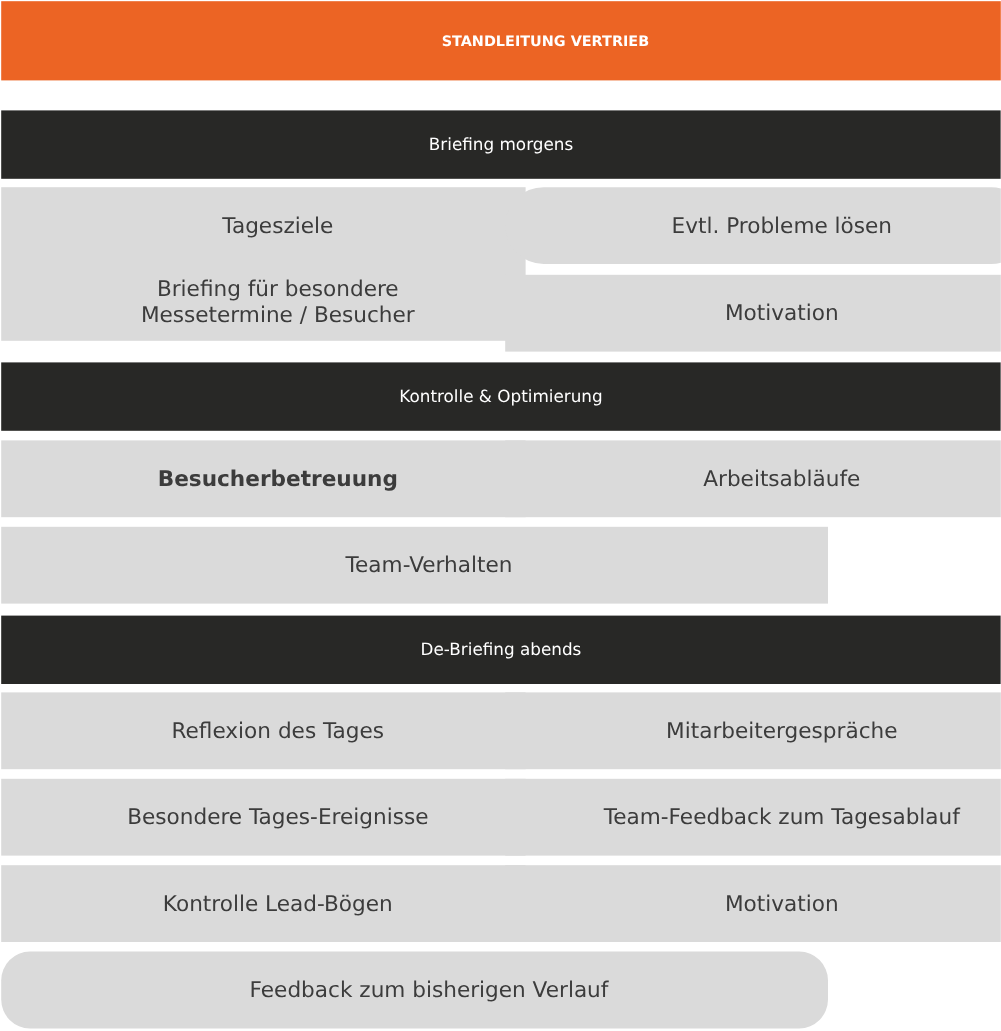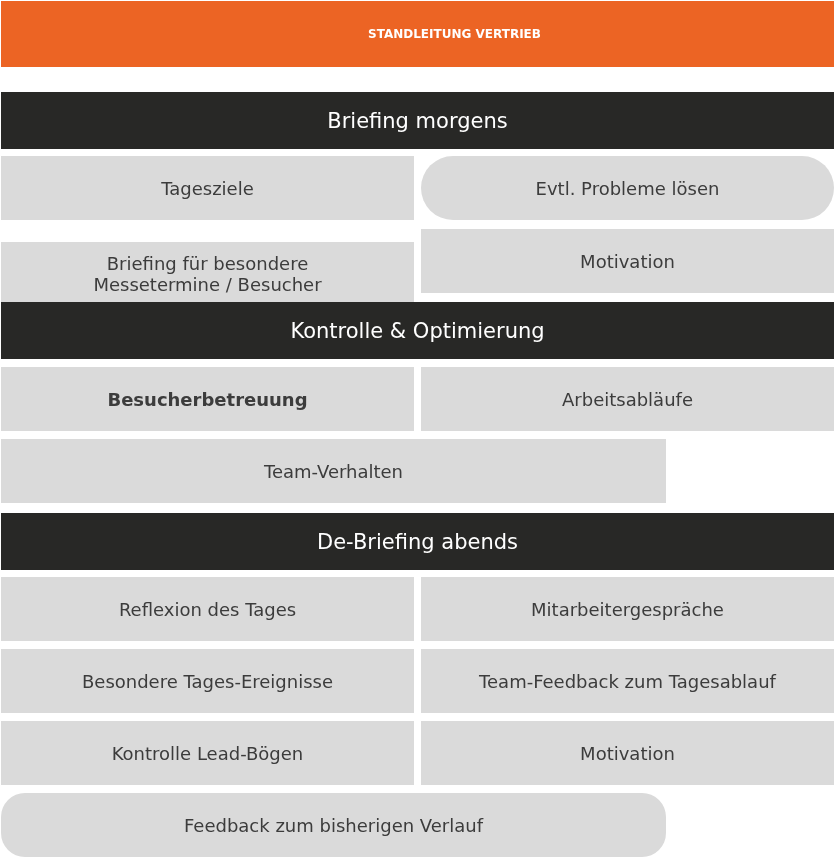--- a/index.html
+++ b/index.html
@@ -33,47 +33,48 @@
     .section-bar {
       position: absolute;
       left: 1px;
       width: 833px;
       height: 57px;
       background: #282826;
       color: #ffffff;
       display: flex;
       align-items: center;
       justify-content: center;
-      font-size: 21px;
+      font-size: 14px;
     }
     .cell {
       position: absolute;
       height: 64px;
       background: #dadada;
       color: #3c3c3c;
       display: flex;
       align-items: center;
       justify-content: center;
       text-align: center;
       font-size: 18px;
       line-height: 21px;
+      padding-left: 24px;
     }
     .cell.left { left: 1px; width: 413px; }
     .cell.right { left: 421px; width: 413px; }
     .cell.full { left: 1px; width: 665px; }
   </style>
 </head>
 <body>
 
 <div class="title-bar">STANDLEITUNG VERTRIEB</div>
 
 <div class="section-bar" style="top:92px;">Briefing morgens</div>
 <div class="cell left" style="top:156px;">Tagesziele</div>
 <div class="cell right" style="top:156px;border-radius:32px;">Evtl. Probleme lösen</div>
-<div class="cell left" style="top:242px; white-space:pre-line;">Briefing für besondere
+<div class="cell left" style="top:220px; white-space:pre-line;">Briefing für besondere
 Messetermine / Besucher</div>
 <div class="cell right" style="top:229px;">Motivation</div>
 
 <div class="section-bar" style="top:302px;">Kontrolle &amp; Optimierung</div>
 <div class="cell left" style="top:367px;font-weight:bold;">Besucherbetreuung</div>
 <div class="cell right" style="top:367px;">Arbeitsabläufe</div>
 <div class="cell full" style="top:439px;">Team-Verhalten</div>
 
 <div class="section-bar" style="top:513px;">De-Briefing abends</div>
 <div class="cell left" style="top:577px;">Reflexion des Tages</div>

